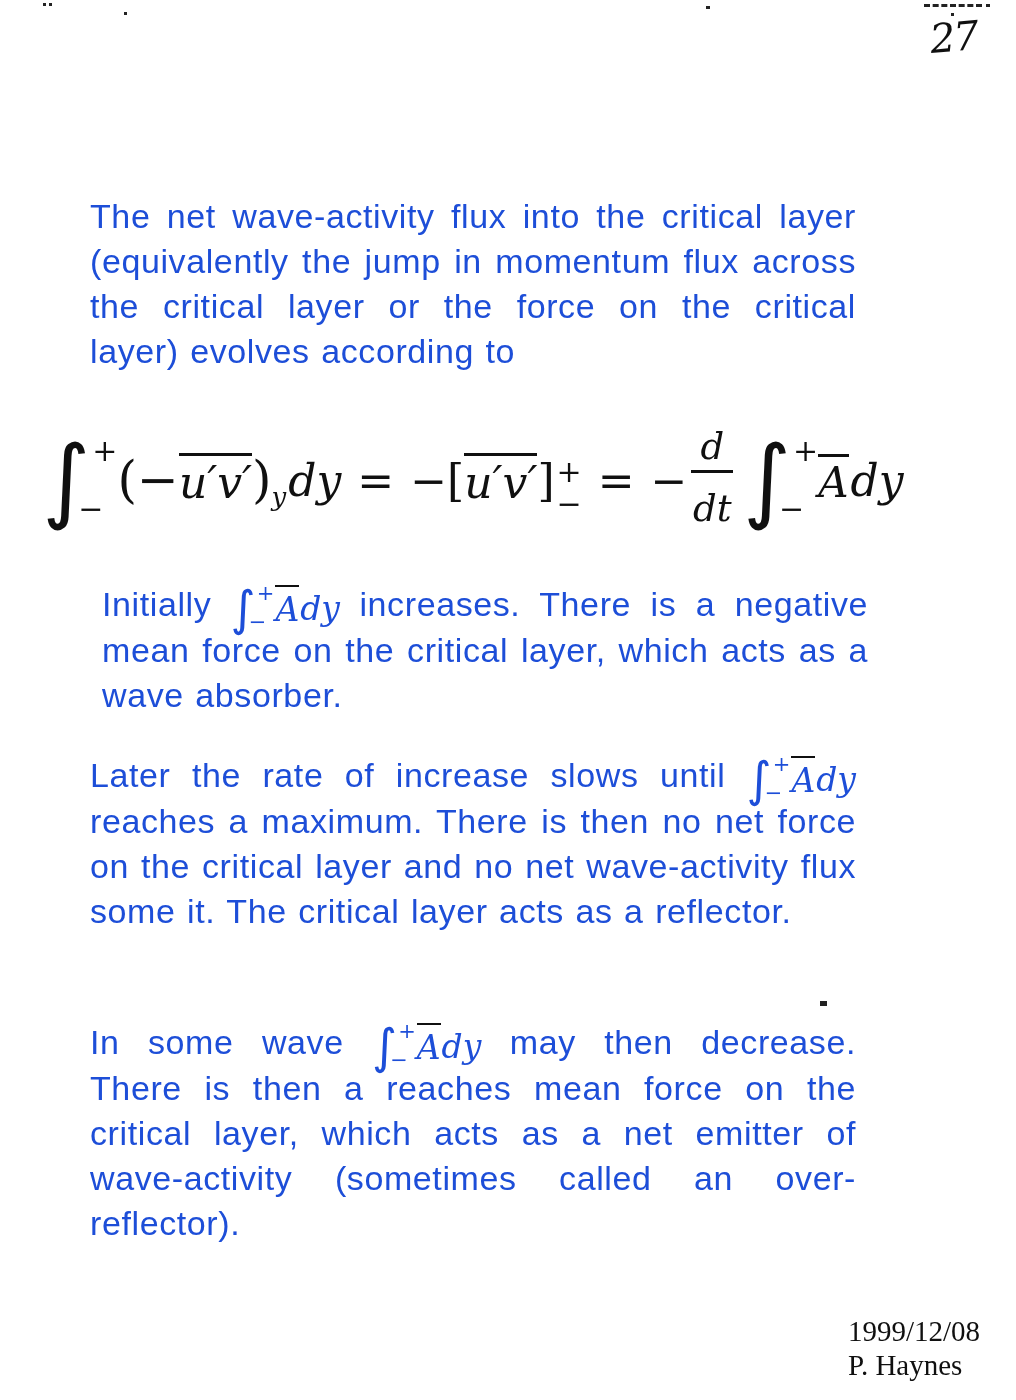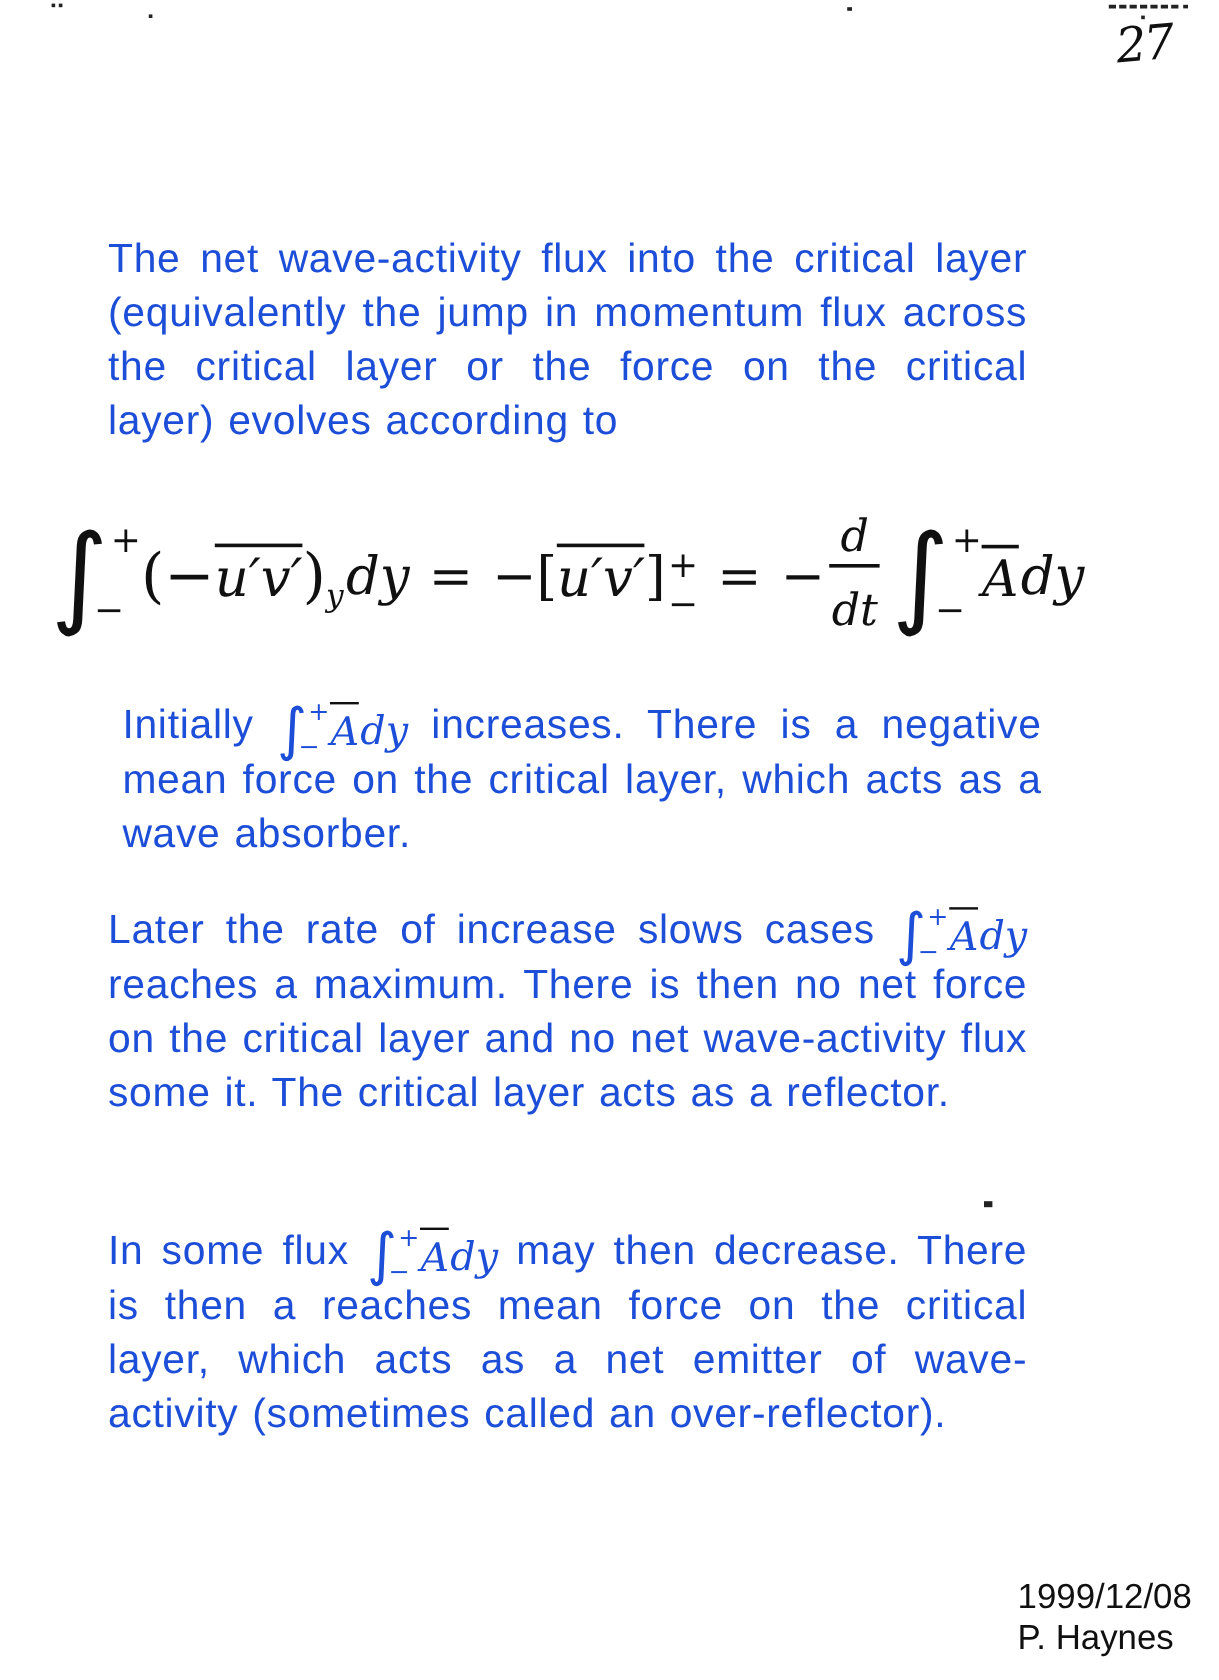--- a/index.html
+++ b/index.html
@@ -52,21 +52,21 @@
   .blims{display:inline-flex;flex-direction:column;justify-content:space-between;height:62px;
     font-size:30px;line-height:1;margin-left:2px;transform:translateY(8px);}
   .frac{display:inline-flex;flex-direction:column;align-items:stretch;text-align:center;
     font-size:37px;line-height:1.05;margin:0 10px 0 4px;transform:translateY(-2px);}
   .frac .num{border-bottom:3px solid #101010;padding:0 9px 3px;}
   .frac .den{padding-top:17px;}
   .mA{font-size:42px;margin-right:2px;}
 
   
   .footer{position:absolute;left:848px;top:1314px;
-    font-family:Liberation Sans, sans-serif;font-size:29px;line-height:34px;color:#101010;}
+    font-family:Liberation Serif, serif;font-size:29px;line-height:34px;color:#101010;}
 
   
   .pagenum{position:absolute;left:930px;top:14px;
     font-family:"DejaVu Serif",serif;font-style:italic;font-size:40px;color:#101010;
     transform:rotate(-5deg);letter-spacing:-2px;}
   .artifact{position:absolute;background:#222;}
   .dashmark{position:absolute;left:924px;top:4px;width:58px;height:0;border-top:3px dashed #222;background:none;}
 </style>
 </head>
 <body>
@@ -133,31 +133,31 @@
   <p class="para" id="p2"><span>Initially </span><span class="imath">
         <span class="iint">∫</span>
         <span class="ilims">
           <span class="lt">+</span>
           <span class="lb">−</span>
         </span>
         <span class="mi iA">A</span>
         <span class="mi idy">dy</span>
       </span><span> increases.  There is a negative mean force on the critical layer, which acts as a wave absorber.</span></p>
 
-  <p class="para" id="p3"><span>Later the rate of increase slows cases </span><span class="imath">
+  <p class="para" id="p3"><span>Later the rate of increase slows until </span><span class="imath">
         <span class="iint">∫</span>
         <span class="ilims">
           <span class="lt">+</span>
           <span class="lb">−</span>
         </span>
         <span class="mi iA">A</span>
         <span class="mi idy">dy</span>
       </span><span> reaches a maximum.  There is then no net force on the critical layer and no net wave-activity flux some it.  The critical layer acts as a reflector.</span></p>
 
-  <p class="para" id="p4"><span>In some flux </span><span class="imath">
+  <p class="para" id="p4"><span>In some wave </span><span class="imath">
         <span class="iint">∫</span>
         <span class="ilims">
           <span class="lt">+</span>
           <span class="lb">−</span>
         </span>
         <span class="mi iA">A</span>
         <span class="mi idy">dy</span>
       </span><span> may then decrease.  There is then a reaches mean force on the critical layer, which acts as a net emitter of wave-activity (sometimes called an over-reflector).</span></p>
 
   <div class="footer">

